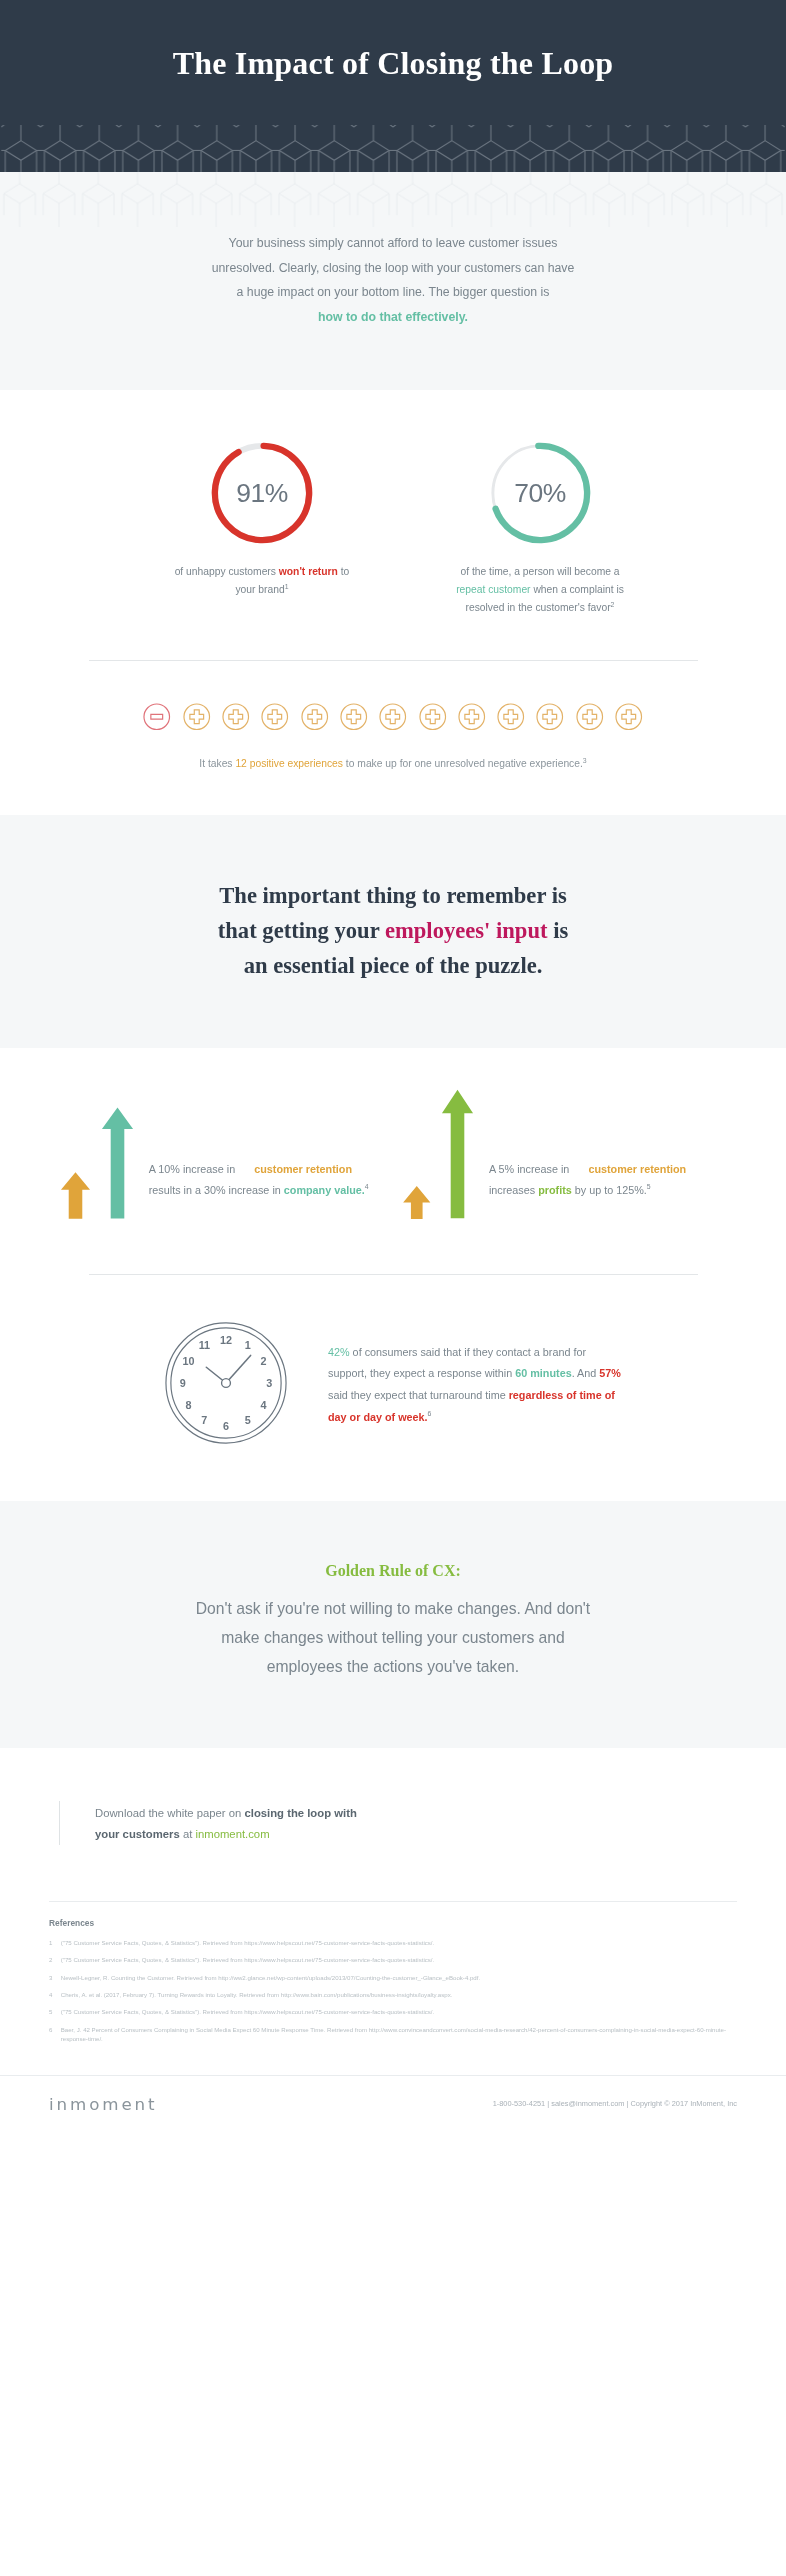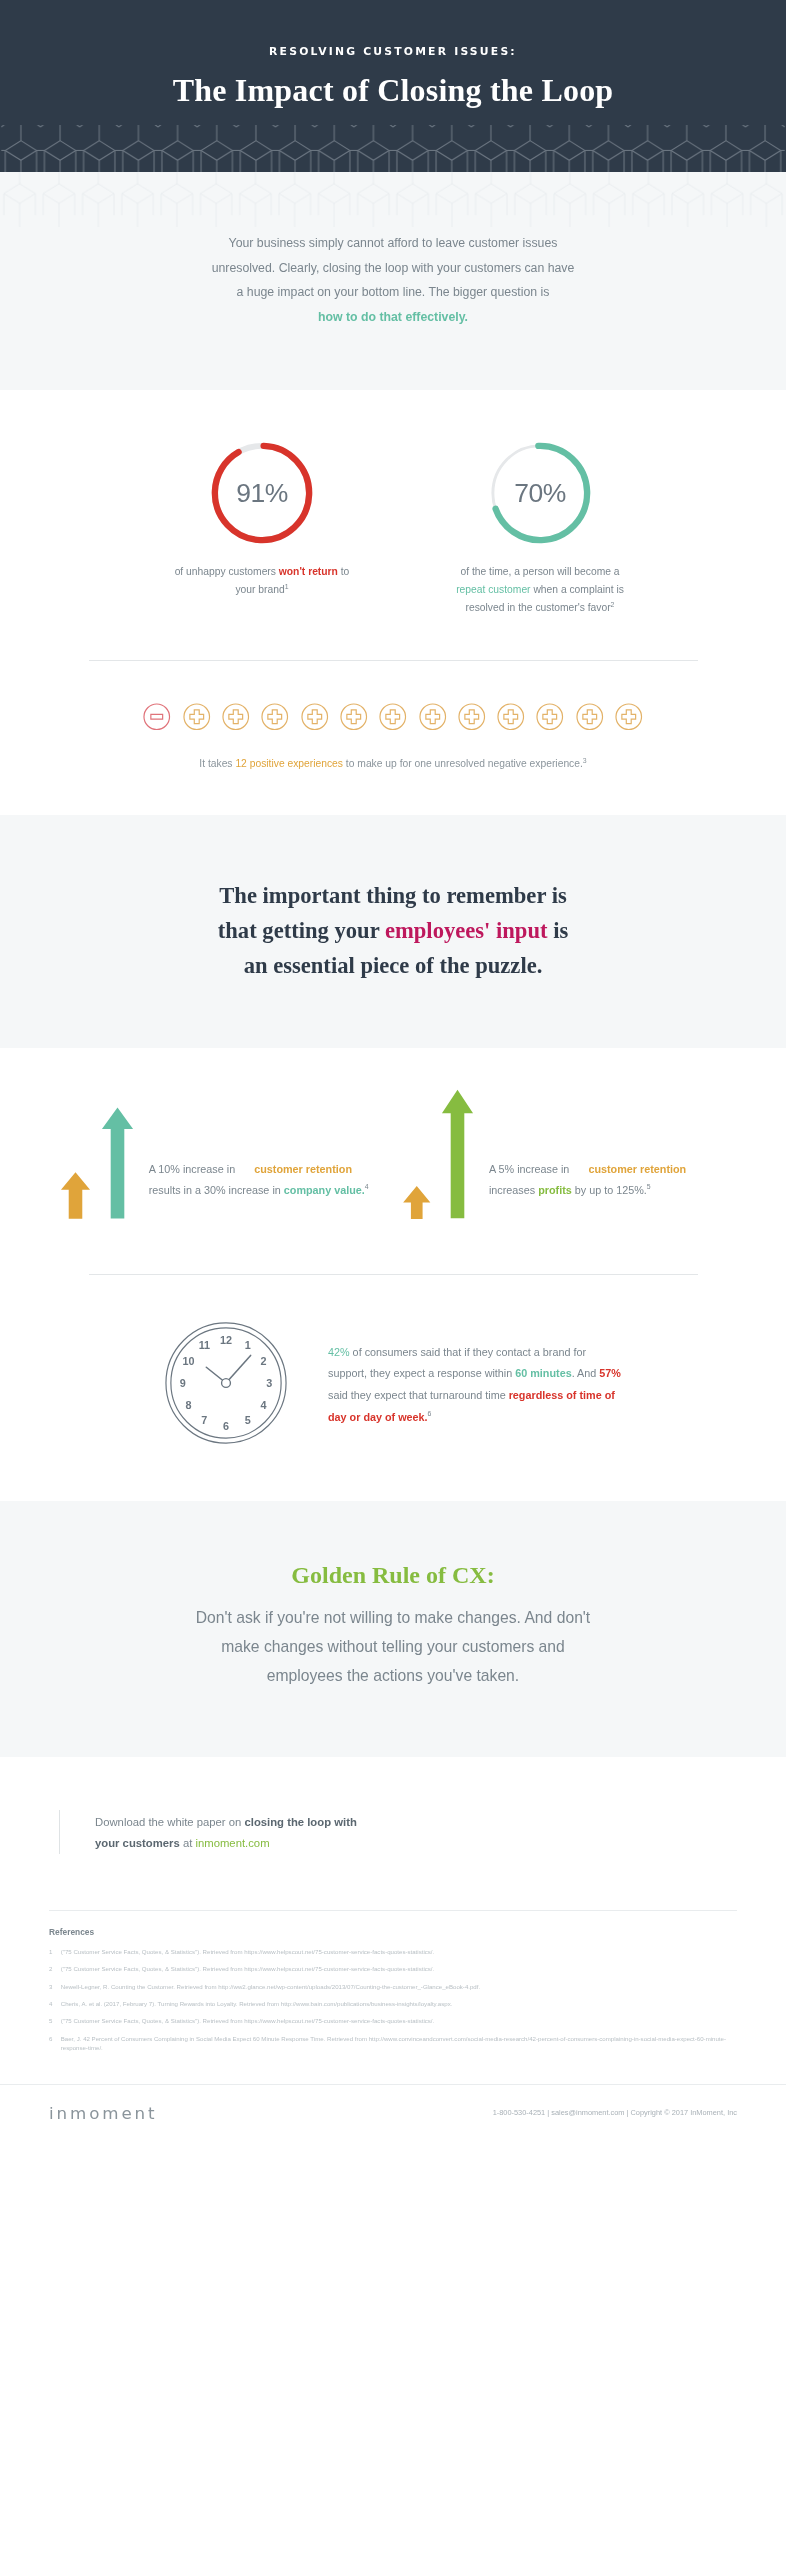--- a/index.html
+++ b/index.html
@@ -173,21 +173,21 @@
 
   
   .golden {
     background: #f5f7f8;
     padding: 61px 0 67px 0;
     text-align: center;
   }
   .golden h3 {
     font-family: "Liberation Serif", serif;
     color: #86bc40;
-    font-size: 24px;
+    font-size: 16px;
     font-weight: bold;
     margin-bottom: 13.8px;
   }
   .golden p {
     width: 413px; margin: 0 auto;
     font-size: 15.7px; line-height: 1.85;
     color: #7b868e;
   }
 
   
@@ -241,21 +241,20 @@
     font-family: "DejaVu Sans", sans-serif;
   }
   .footer-right { font-size: 7.4px; color:#a9b1b7; }
 </style>
 </head>
 <body>
 
 <div class="page">
 
   <div class="header">
-    <div class="eyebrow">RESOLVING CUSTOMER ISSUES:</div>
     <div class="main-title">The Impact of Closing the Loop</div>
     <div class="hex-band">
       <svg width="786" height="47" viewBox="0 0 800 48">
         <defs>
           <pattern id="hexp" width="40" height="48" patternUnits="userSpaceOnUse">
             <g fill="none" stroke="#9aa3ad" stroke-width="1.1" opacity="0.55">
               <path d="M20 0 L20 16 L4 26 L4 48"></path>
               <path d="M20 16 L36 26 L36 48"></path>
               <path d="M0 26 L4 26"></path>
               <path d="M36 26 L40 26"></path>

